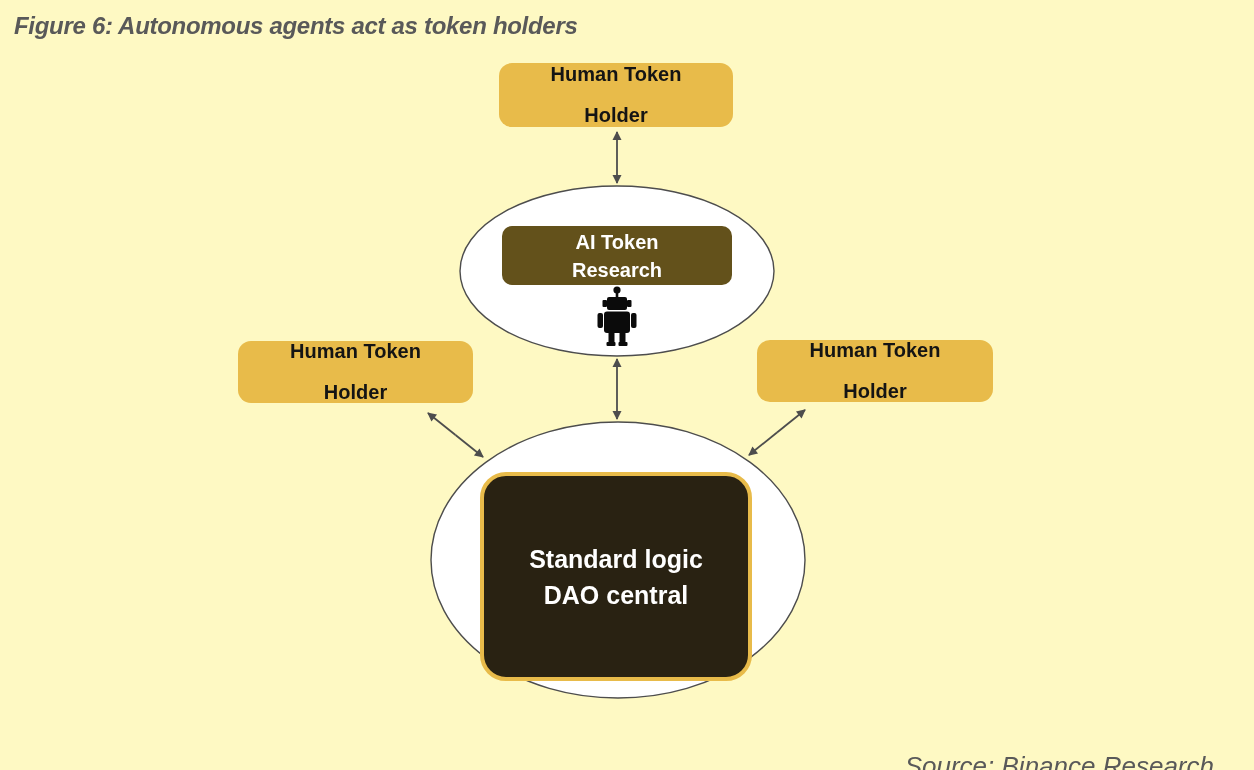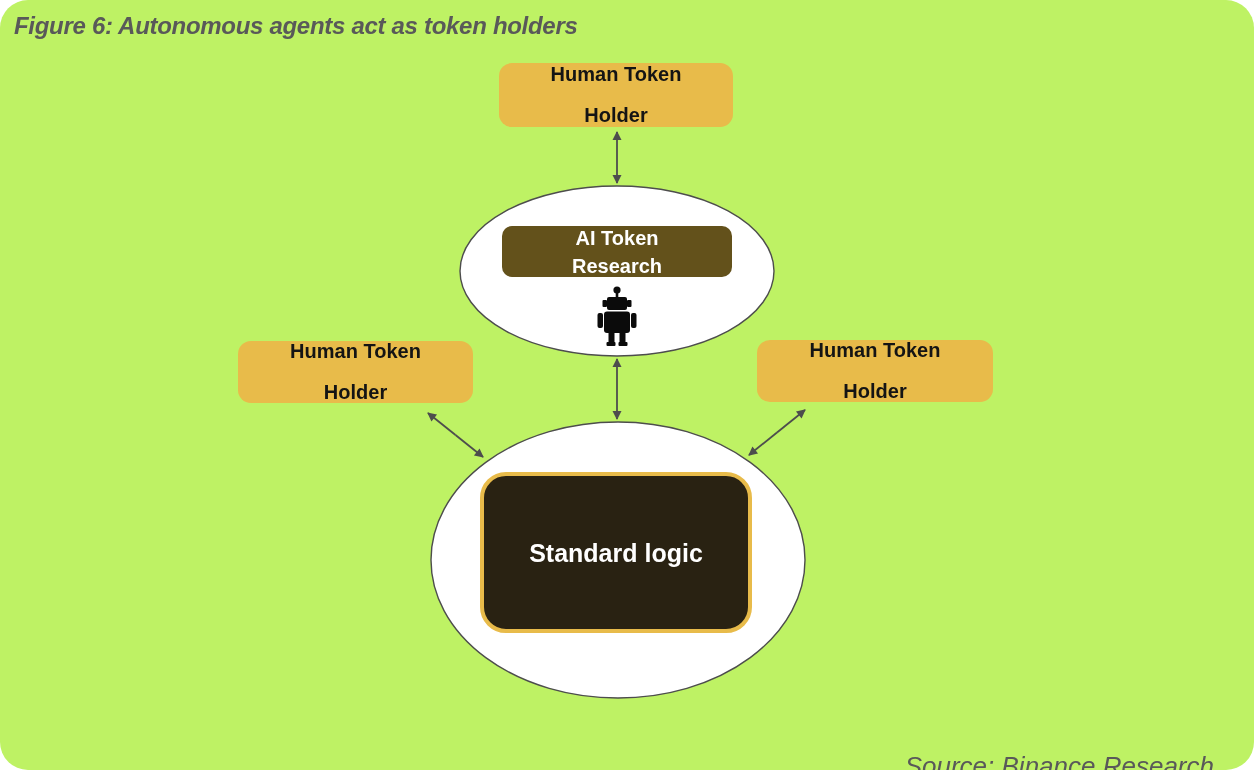--- a/index.html
+++ b/index.html
@@ -1,23 +1,22 @@
 <!DOCTYPE html>
 <html><head>
 <meta charset="utf-8">
 <style>
   html, body { margin: 0; padding: 0; background: #ffffff; }
   .stage {
     position: relative;
     width: 1254px;
     height: 770px;
-    background: #bef264;
+    background: #fef9c3;
     font-family: "Liberation Sans", sans-serif;
     overflow: hidden;
-    border-radius: 28px;
   }
   .figure-title {
     position: absolute;
     left: 14px;
     top: 12px;
     font-size: 24px;
     font-weight: bold;
     font-style: italic;
     color: #595959;
     letter-spacing: -0.3px;
@@ -46,29 +45,29 @@
     color: #141414;
     font-size: 20px;
     line-height: 29px;
     border-radius: 13px;
     gap: 12px;
   }
   .node-human-top  { left: 499px; top: 63px;  width: 234px; height: 64px; }
   .node-human-left { left: 238px; top: 341px; width: 235px; height: 62px; }
   .node-human-right{ left: 757px; top: 340px; width: 236px; height: 62px; }
   .node-ai {
-    left: 502px; top: 226px; width: 230px; height: 51px;
+    left: 502px; top: 226px; width: 230px; height: 59px;
     background: #63511B;
     color: #ffffff;
     font-size: 20px;
     line-height: 28px;
     border-radius: 10px;
   }
   .node-dao {
-    left: 480px; top: 472px; width: 272px; height: 161px;
+    left: 480px; top: 472px; width: 272px; height: 209px;
     background: #292212;
     color: #ffffff;
     font-size: 25px;
     line-height: 36px;
     border-radius: 26px;
     border: 4px solid #E8BB4A;
   }
   .source-credit {
     position: absolute;
     right: 40px;
@@ -145,17 +144,18 @@
     <span class="node-line">Holder</span>
   </div>
 
   <div class="node gold-node node-human-right">
     <span class="node-line">Human Token</span>
     <span class="node-line">Holder</span>
   </div>
 
   <div class="node node-dao">
     <span class="node-line">Standard logic</span>
+    <span class="node-line">DAO central</span>
   </div>
 
   <div class="source-credit">Source: Binance Research</div>
 
 </div>
 
 </body></html>

